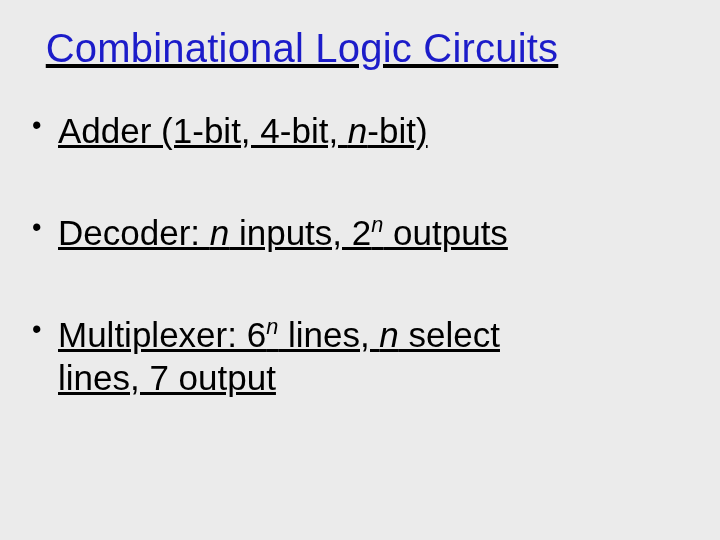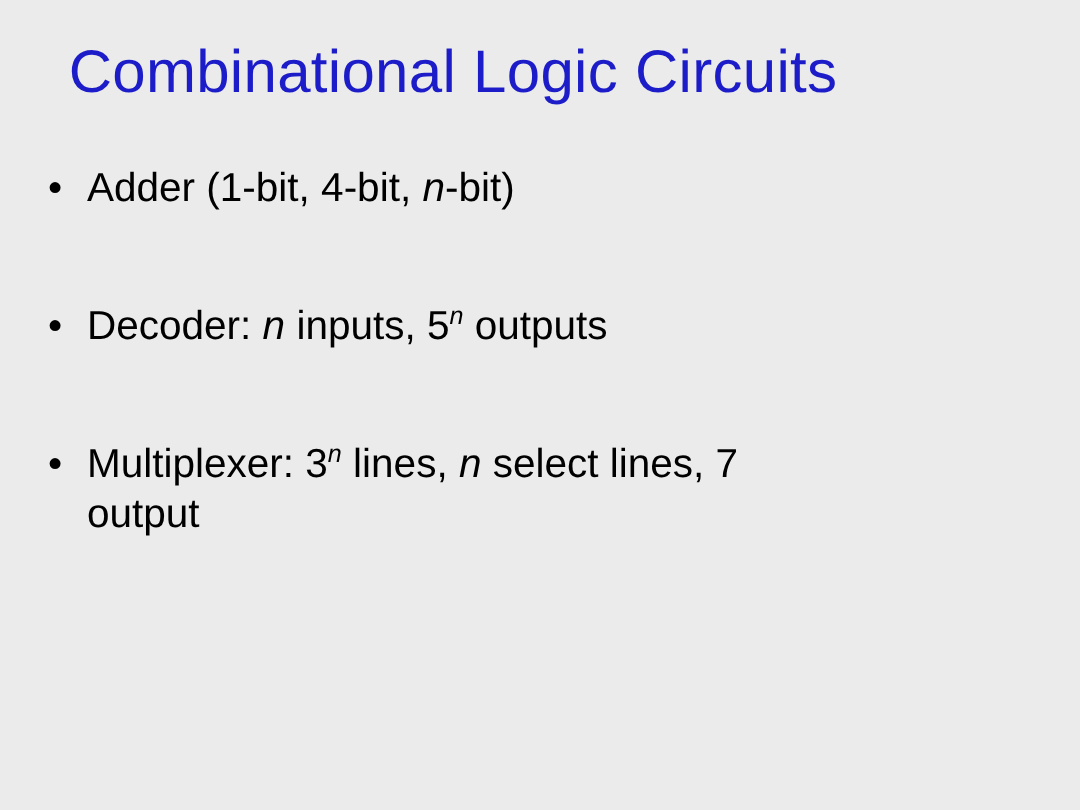--- a/index.html
+++ b/index.html
@@ -9,39 +9,40 @@
     height: 540px;
     background: #ebebeb;
     font-family: Arial, Helvetica, sans-serif;
     overflow: hidden;
   }
   .slide {
     width: 604px;
     height: 540px;
     position: relative;
     box-sizing: border-box;
+    text-decoration: underline;
   }
   .title {
     color: #1c1cc9;
     font-size: 40px;
     text-align: center;
     padding-top: 26px;
     letter-spacing: 0.2px;
   }
   .body {
     padding: 38px 30px 0 30px;
   }
   ul.bullets {
     list-style: none;
     margin: 0;
     padding: 0;
   }
   ul.bullets > li {
     color: #000;
-    font-size: 27px;
+    font-size: 35px;
     line-height: 1.25;
     margin-bottom: 58px;
     position: relative;
     padding-left: 28px;
   }
   ul.bullets > li::before {
     content: "•";
     position: absolute;
     left: 2px;
     top: 0;
@@ -62,23 +63,23 @@
 <div class="slide">
   <div class="title">Combinational Logic Circuits</div>
   <div class="body">
     <ul class="bullets">
 
       <li>
         <span>Adder (1-bit, 4-bit, </span><span class="ital">n</span><span>-bit)</span>
       </li>
 
       <li>
-        <span>Decoder: </span><span class="ital">n</span><span> inputs, 5</span><sup class="ital-sup">n</sup><span> outputs</span>
+        <span>Decoder: </span><span class="ital">n</span><span> inputs, 2</span><sup class="ital-sup">n</sup><span> outputs</span>
       </li>
 
 
       <li>
-        <span>Multiplexer: 3</span><sup class="ital-sup">n</sup><span> lines, </span><span class="ital">n</span><span> select lines, 7 output</span>
+        <span>Multiplexer: 6</span><sup class="ital-sup">n</sup><span> lines, </span><span class="ital">n</span><span> select lines, 7 output</span>
       </li>
 
     </ul>
   </div>
 </div>
 
 </body></html>

